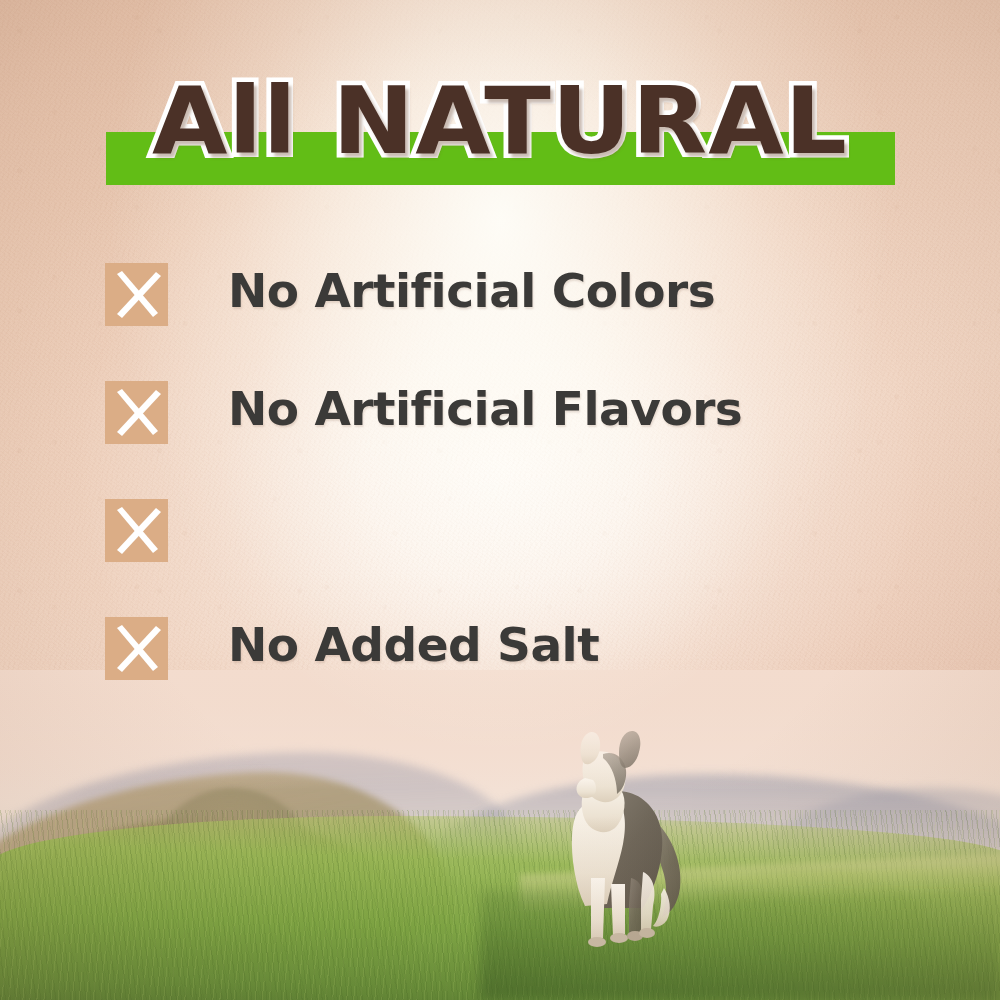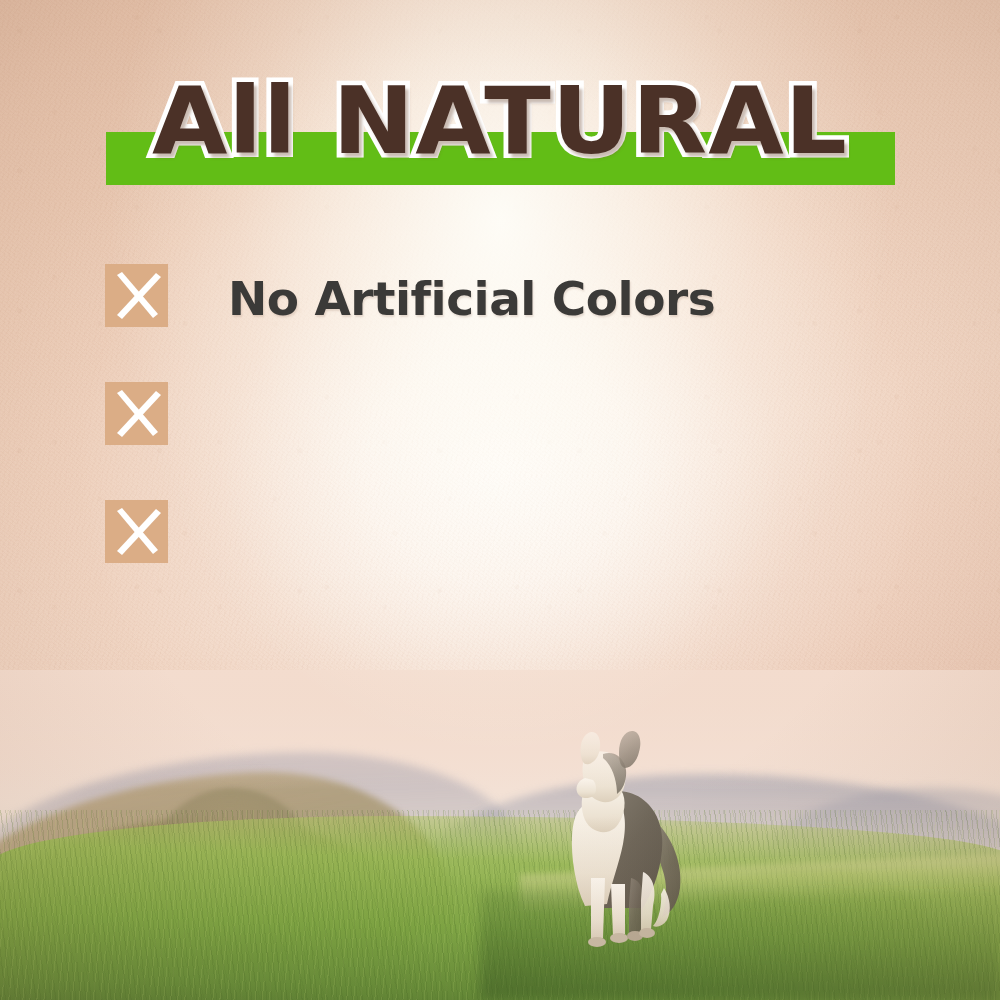--- a/index.html
+++ b/index.html
@@ -203,21 +203,21 @@
     text-shadow:
       3px 4px 3px rgba(120,86,62,0.40);
     transform: scaleX(1.06);
     white-space: nowrap;
   }
 
   
   .list { position: absolute; left: 105px; top: 263px; width: 820px; }
   .row {
     display: flex;
-    align-items: flex-end;
+    align-items: flex-start;
     height: 64px;
     margin-bottom: 54px;
   }
   .cbox {
     position: relative;
     width: 63px; height: 63px;
     flex: 0 0 63px;
     background: #dbad86;
   }
   .cbox svg { position: absolute; inset: 0; width: 100%; height: 100%; }
@@ -316,33 +316,43 @@
     <div class="row">
       <div class="cbox">
         <svg viewBox="0 0 63 63" xmlns="http://www.w3.org/2000/svg">
           <path d="M12 11 L17 8 L53 50 L48 54 Z" fill="#ffffff"></path>
           <path d="M51 9 L56 13 L17 55 L12 51 Z" fill="#ffffff"></path>
         </svg>
       </div>
       <div class="row-label">No Artificial Colors</div>
     </div>
 
-
     <div class="row">
       <div class="cbox">
         <svg viewBox="0 0 63 63" xmlns="http://www.w3.org/2000/svg">
           <path d="M12 11 L17 8 L53 50 L48 54 Z" fill="#ffffff"></path>
           <path d="M51 9 L56 13 L17 55 L12 51 Z" fill="#ffffff"></path>
         </svg>
       </div>
+      <div class="row-label">No Artificial Flavors</div>
     </div>
 
     <div class="row">
       <div class="cbox">
         <svg viewBox="0 0 63 63" xmlns="http://www.w3.org/2000/svg">
           <path d="M12 11 L17 8 L53 50 L48 54 Z" fill="#ffffff"></path>
           <path d="M51 9 L56 13 L17 55 L12 51 Z" fill="#ffffff"></path>
         </svg>
       </div>
     </div>
 
+    <div class="row">
+      <div class="cbox">
+        <svg viewBox="0 0 63 63" xmlns="http://www.w3.org/2000/svg">
+          <path d="M12 11 L17 8 L53 50 L48 54 Z" fill="#ffffff"></path>
+          <path d="M51 9 L56 13 L17 55 L12 51 Z" fill="#ffffff"></path>
+        </svg>
+      </div>
+      <div class="row-label">No Added Salt</div>
+    </div>
+
   </div>
 </div>
 
 </body></html>

